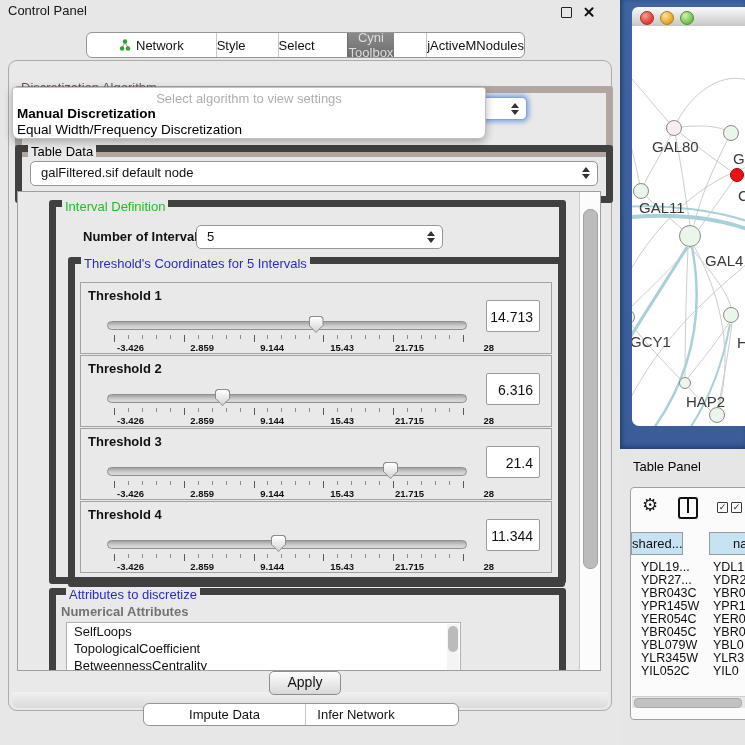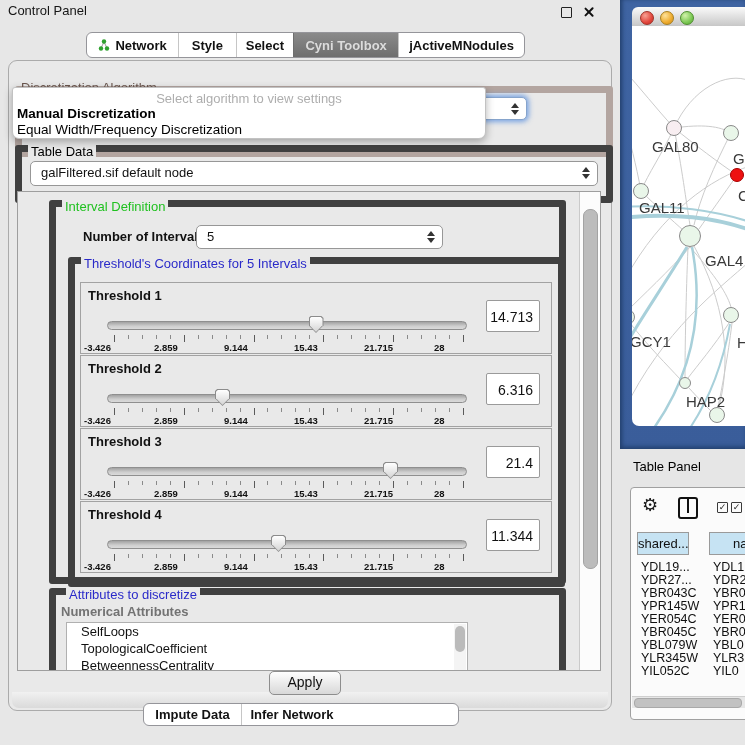--- a/index.html
+++ b/index.html
@@ -15,21 +15,21 @@
   #left-panel{left:0;top:0;width:620px;height:745px;background:#e7e7e7;}
   #cp-titlebar{left:0;top:0;width:620px;height:22px;background:#e7e7e7;padding-left:48px;}
   #cp-title{left:8px;top:3px;font-size:13px;color:#161616;}
   #float-icon{left:561px;top:7px;width:9px;height:9px;border:1.5px solid #222;border-radius:1px;}
   #close-icon{left:583px;top:6px;width:12px;height:12px;}
   #close-icon i{position:absolute;left:5px;top:0;width:2.4px;height:12px;background:#111;border-radius:1px;}
   #close-icon i.a{transform:rotate(45deg);} #close-icon i.b{transform:rotate(-45deg);}
 
   
   .tabbar{display:flex;background:#fff;border:1px solid #95959a;border-radius:6px;overflow:hidden;}
-  .tabseg{font-size:13px;font-weight:700;color:#121212;text-align:center;display:flex;align-items:center;justify-content:center;border-left:1px solid #c6c6c6;}
+  .tabseg{font-size:13px;font-weight:400;color:#121212;text-align:center;display:flex;align-items:center;justify-content:center;border-left:1px solid #c6c6c6;margin-left:32px;}
   .tabseg:first-child{border-left:none;}
   .tabseg.sel{background:linear-gradient(#8a8a8a,#6e6e6e);color:#dcdcdc;border-left-color:#6e6e6e;}
   #top-tabs{left:86px;top:32px;width:437px;height:24px;}
   #bottom-tabs{left:143px;top:703px;width:314px;height:21px;z-index:30;}
   #bottom-tabs .tabseg{font-size:13px;}
   .neticon{margin-right:5px;}
 
   
   #outer-panel{left:8px;top:60px;width:602px;height:649px;background:#e9e9e9;border:1px solid #ababab;border-radius:9px;}
   #bottom-strip{left:3px;top:631px;width:596px;height:16px;background:linear-gradient(#f1f1f1,#dadada);border-radius:0 0 7px 7px;}
@@ -70,27 +70,27 @@
   .thr-label{position:absolute;left:7px;top:5px;font-size:13px;font-weight:bold;color:#111;}
   .slider{position:absolute;left:26px;top:33px;width:360px;height:18px;}
   .track{position:absolute;left:0;right:0;top:5px;height:7px;border:1px solid #8f8f8f;border-radius:5px;background:linear-gradient(#a2a2a2,#cfcfcf 60%,#dadada);}
   .thumb{position:absolute;top:0;width:15px;height:17px;}
   .thumb .to{position:absolute;inset:0;background:#8c8c8c;clip-path:polygon(0% 12%,14% 0%,86% 0%,100% 12%,100% 55%,50% 100%,0% 55%);}
   .thumb .ti{position:absolute;inset:1px;background:linear-gradient(#ffffff,#d4d4d4);clip-path:polygon(0% 12%,14% 0%,86% 0%,100% 12%,100% 55%,50% 100%,0% 55%);}
   .ticks{position:absolute;left:33px;top:52px;width:350px;height:7px;display:flex;justify-content:space-between;align-items:flex-start;}
   .tick{width:1px;background:#5a5a5a;}
   .tick.major{height:7px;} .tick.minor{height:4px;background:#8a8a8a;}
   .ticklabels{position:absolute;left:0;top:59px;width:100%;height:10px;}
-  .ticklabel{position:absolute;width:60px;text-align:left;font-size:9.5px;font-weight:bold;color:#111;}
+  .ticklabel{position:absolute;width:60px;text-align:right;font-size:9.5px;font-weight:bold;color:#111;}
   .valuebox{position:absolute;left:405px;top:17px;width:54px;height:32px;background:#fff;border:1px solid #9a9a9a;border-radius:2px;font-size:14px;color:#111;text-align:right;line-height:32px;padding-right:6px;box-sizing:border-box;}
 
   #attr-group{left:31px;top:396px;width:503px;height:90px;}
   #attr-group>.gtitle{color:#2a2ac9;left:10px;}
   #attr-list-title{left:5px;top:9px;font-size:13px;font-weight:bold;color:#737373;}
-  #attr-list{left:10px;top:27px;width:393px;height:52px;background:#fff;border:1px solid #b0b0b0;overflow:hidden;padding-left:7px;}
+  #attr-list{left:10px;top:27px;width:393px;height:52px;background:#fff;border:1px solid #b0b0b0;overflow:hidden;}
   .attr-item{position:relative;font-size:13px;color:#111;padding:1px 0 1px 7px;line-height:15px;}
   #attr-vscroll{position:absolute;right:1px;top:1px;width:12px;height:48px;background:#f4f4f4;}
   #attr-vscroll .thumbv{position:absolute;left:1px;top:2px;width:10px;height:26px;background:#bbb;border-radius:5px;}
 
   #apply-btn{left:260px;top:610px;width:70px;height:22px;background:linear-gradient(#fefefe,#d8d8d8);border:1px solid #8d8d8d;border-radius:5px;font-size:14px;color:#111;text-align:center;line-height:21px;}
 
   
   #algo-popup{left:12px;top:87px;width:472px;height:50px;background:#fff;border:1px solid #c2c2c2;border-radius:3px 3px 7px 7px;box-shadow:0 3px 9px rgba(0,0,0,.3);z-index:60;}
   #popup-hint{left:0;top:3px;width:100%;text-align:center;font-size:13px;color:#aeaeae;}
   .popup-opt{position:absolute;left:4px;font-size:13.5px;color:#000;white-space:nowrap;}
@@ -110,21 +110,21 @@
   .nlabel{position:absolute;font-size:15px;color:#3a3a3a;white-space:nowrap;}
 
   #tp-title{left:633px;top:459px;font-size:13px;color:#000000;}
   #tp-box{left:630px;top:487px;width:115px;height:231px;background:#fbfbfb;border:1px solid #a0a0a0;border-radius:4px 0 0 4px;overflow:hidden;}
   #tp-gear{left:11px;top:7px;font-size:18px;color:#1a1a1a;line-height:20px;}
   #tp-split{left:47px;top:9px;width:16px;height:18px;border:2px solid #111;border-radius:3px;}
   #tp-split i{position:absolute;left:7px;top:0;width:2px;height:14px;background:#111;}
   .cbx{position:absolute;top:14px;width:9px;height:9px;border:1.5px solid #3a3a3a;border-radius:1px;font-size:9px;line-height:9px;text-align:center;color:#222;}
   #cbx1{left:86px;} #cbx2{left:100px;}
   .tp-hcell{position:absolute;top:44px;height:23px;background:#c6e3f3;border:1px solid #9a9a9a;box-sizing:border-box;font-size:13px;color:#111;line-height:21px;}
-  #tp-h0{left:6px;width:52px;text-align:center;}
+  #tp-h0{left:0;width:52px;text-align:center;}
   #tp-h1{left:78px;width:70px;padding-left:23px;}
   .tp-row{position:absolute;left:0;width:160px;height:13px;font-size:12.5px;color:#101010;}
   .tp-c0{position:absolute;left:10px;} .tp-c1{position:absolute;left:82px;}
   #tp-hscroll{position:absolute;left:1px;top:208px;width:113px;height:11px;background:#e7e7e7;border-top:1px solid #cfcfcf;}
   #tp-hscroll .thumbh{position:absolute;left:2px;top:1px;width:106px;height:8px;background:#c2c2c2;border:1px solid #a9a9a9;border-radius:4px;}
 </style>
 </head>
 <body>
 
 <div class="abs" id="left-panel">

